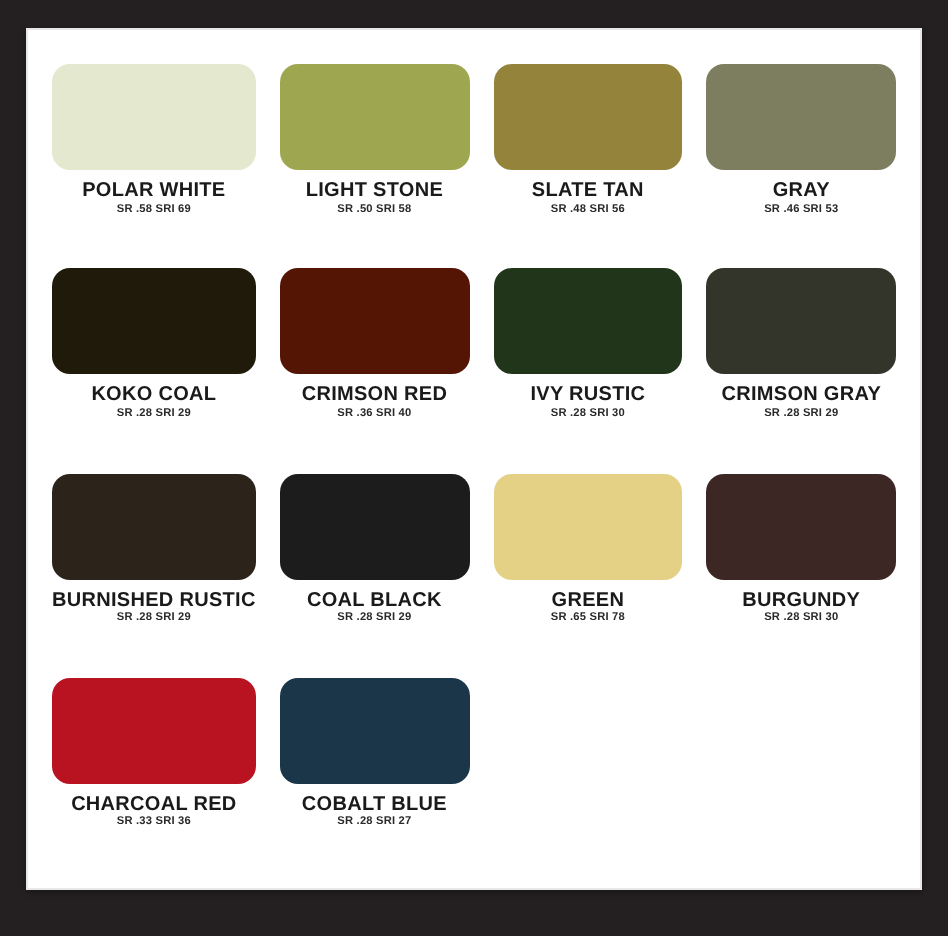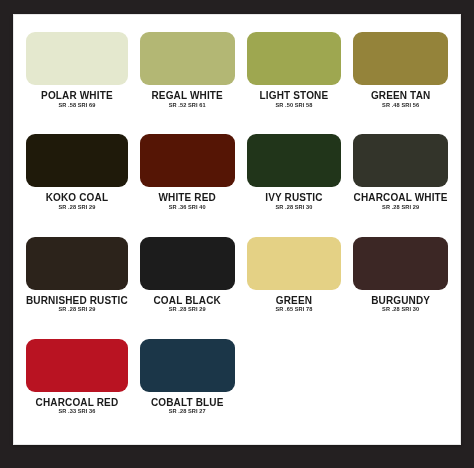--- a/index.html
+++ b/index.html
@@ -92,52 +92,52 @@
 
 <div id="chart-frame">
   <div id="chart-card">
     <div id="swatch-grid">
         <div class="swatch-cell">
           <div class="swatch-chip" style="background: rgb(228, 232, 206);"></div>
           <div class="swatch-name">POLAR WHITE</div>
           <div class="swatch-values">SR .58  SRI 69</div>
         </div>
         <div class="swatch-cell">
-          <div class="swatch-chip" style="background: rgb(179, 183, 116);"></div>
-          <div class="swatch-name">REGAL WHITE</div>
-          <div class="swatch-values">SR .52  SRI 61</div>
-        </div>
-        <div class="swatch-cell">
           <div class="swatch-chip" style="background: rgb(158, 167, 80);"></div>
           <div class="swatch-name">LIGHT STONE</div>
           <div class="swatch-values">SR .50  SRI 58</div>
         </div>
         <div class="swatch-cell">
           <div class="swatch-chip" style="background: rgb(148, 131, 58);"></div>
-          <div class="swatch-name">GREEN TAN</div>
+          <div class="swatch-name">SLATE TAN</div>
           <div class="swatch-values">SR .48  SRI 56</div>
+        </div>
+        <div class="swatch-cell">
+          <div class="swatch-chip" style="background: rgb(125, 126, 96);"></div>
+          <div class="swatch-name">GRAY</div>
+          <div class="swatch-values">SR .46  SRI 53</div>
         </div>
         <div class="swatch-cell">
           <div class="swatch-chip" style="background: rgb(31, 26, 10);"></div>
           <div class="swatch-name">KOKO COAL</div>
           <div class="swatch-values">SR .28  SRI 29</div>
         </div>
         <div class="swatch-cell">
           <div class="swatch-chip" style="background: rgb(85, 21, 5);"></div>
-          <div class="swatch-name">WHITE RED</div>
+          <div class="swatch-name">CRIMSON RED</div>
           <div class="swatch-values">SR .36  SRI 40</div>
         </div>
         <div class="swatch-cell">
           <div class="swatch-chip" style="background: rgb(33, 53, 26);"></div>
           <div class="swatch-name">IVY RUSTIC</div>
           <div class="swatch-values">SR .28  SRI 30</div>
         </div>
         <div class="swatch-cell">
           <div class="swatch-chip" style="background: rgb(51, 52, 42);"></div>
-          <div class="swatch-name">CHARCOAL WHITE</div>
+          <div class="swatch-name">CRIMSON GRAY</div>
           <div class="swatch-values">SR .28  SRI 29</div>
         </div>
         <div class="swatch-cell">
           <div class="swatch-chip" style="background: rgb(44, 35, 27);"></div>
           <div class="swatch-name">BURNISHED RUSTIC</div>
           <div class="swatch-values">SR .28  SRI 29</div>
         </div>
         <div class="swatch-cell">
           <div class="swatch-chip" style="background: rgb(28, 28, 28);"></div>
           <div class="swatch-name">COAL BLACK</div>

